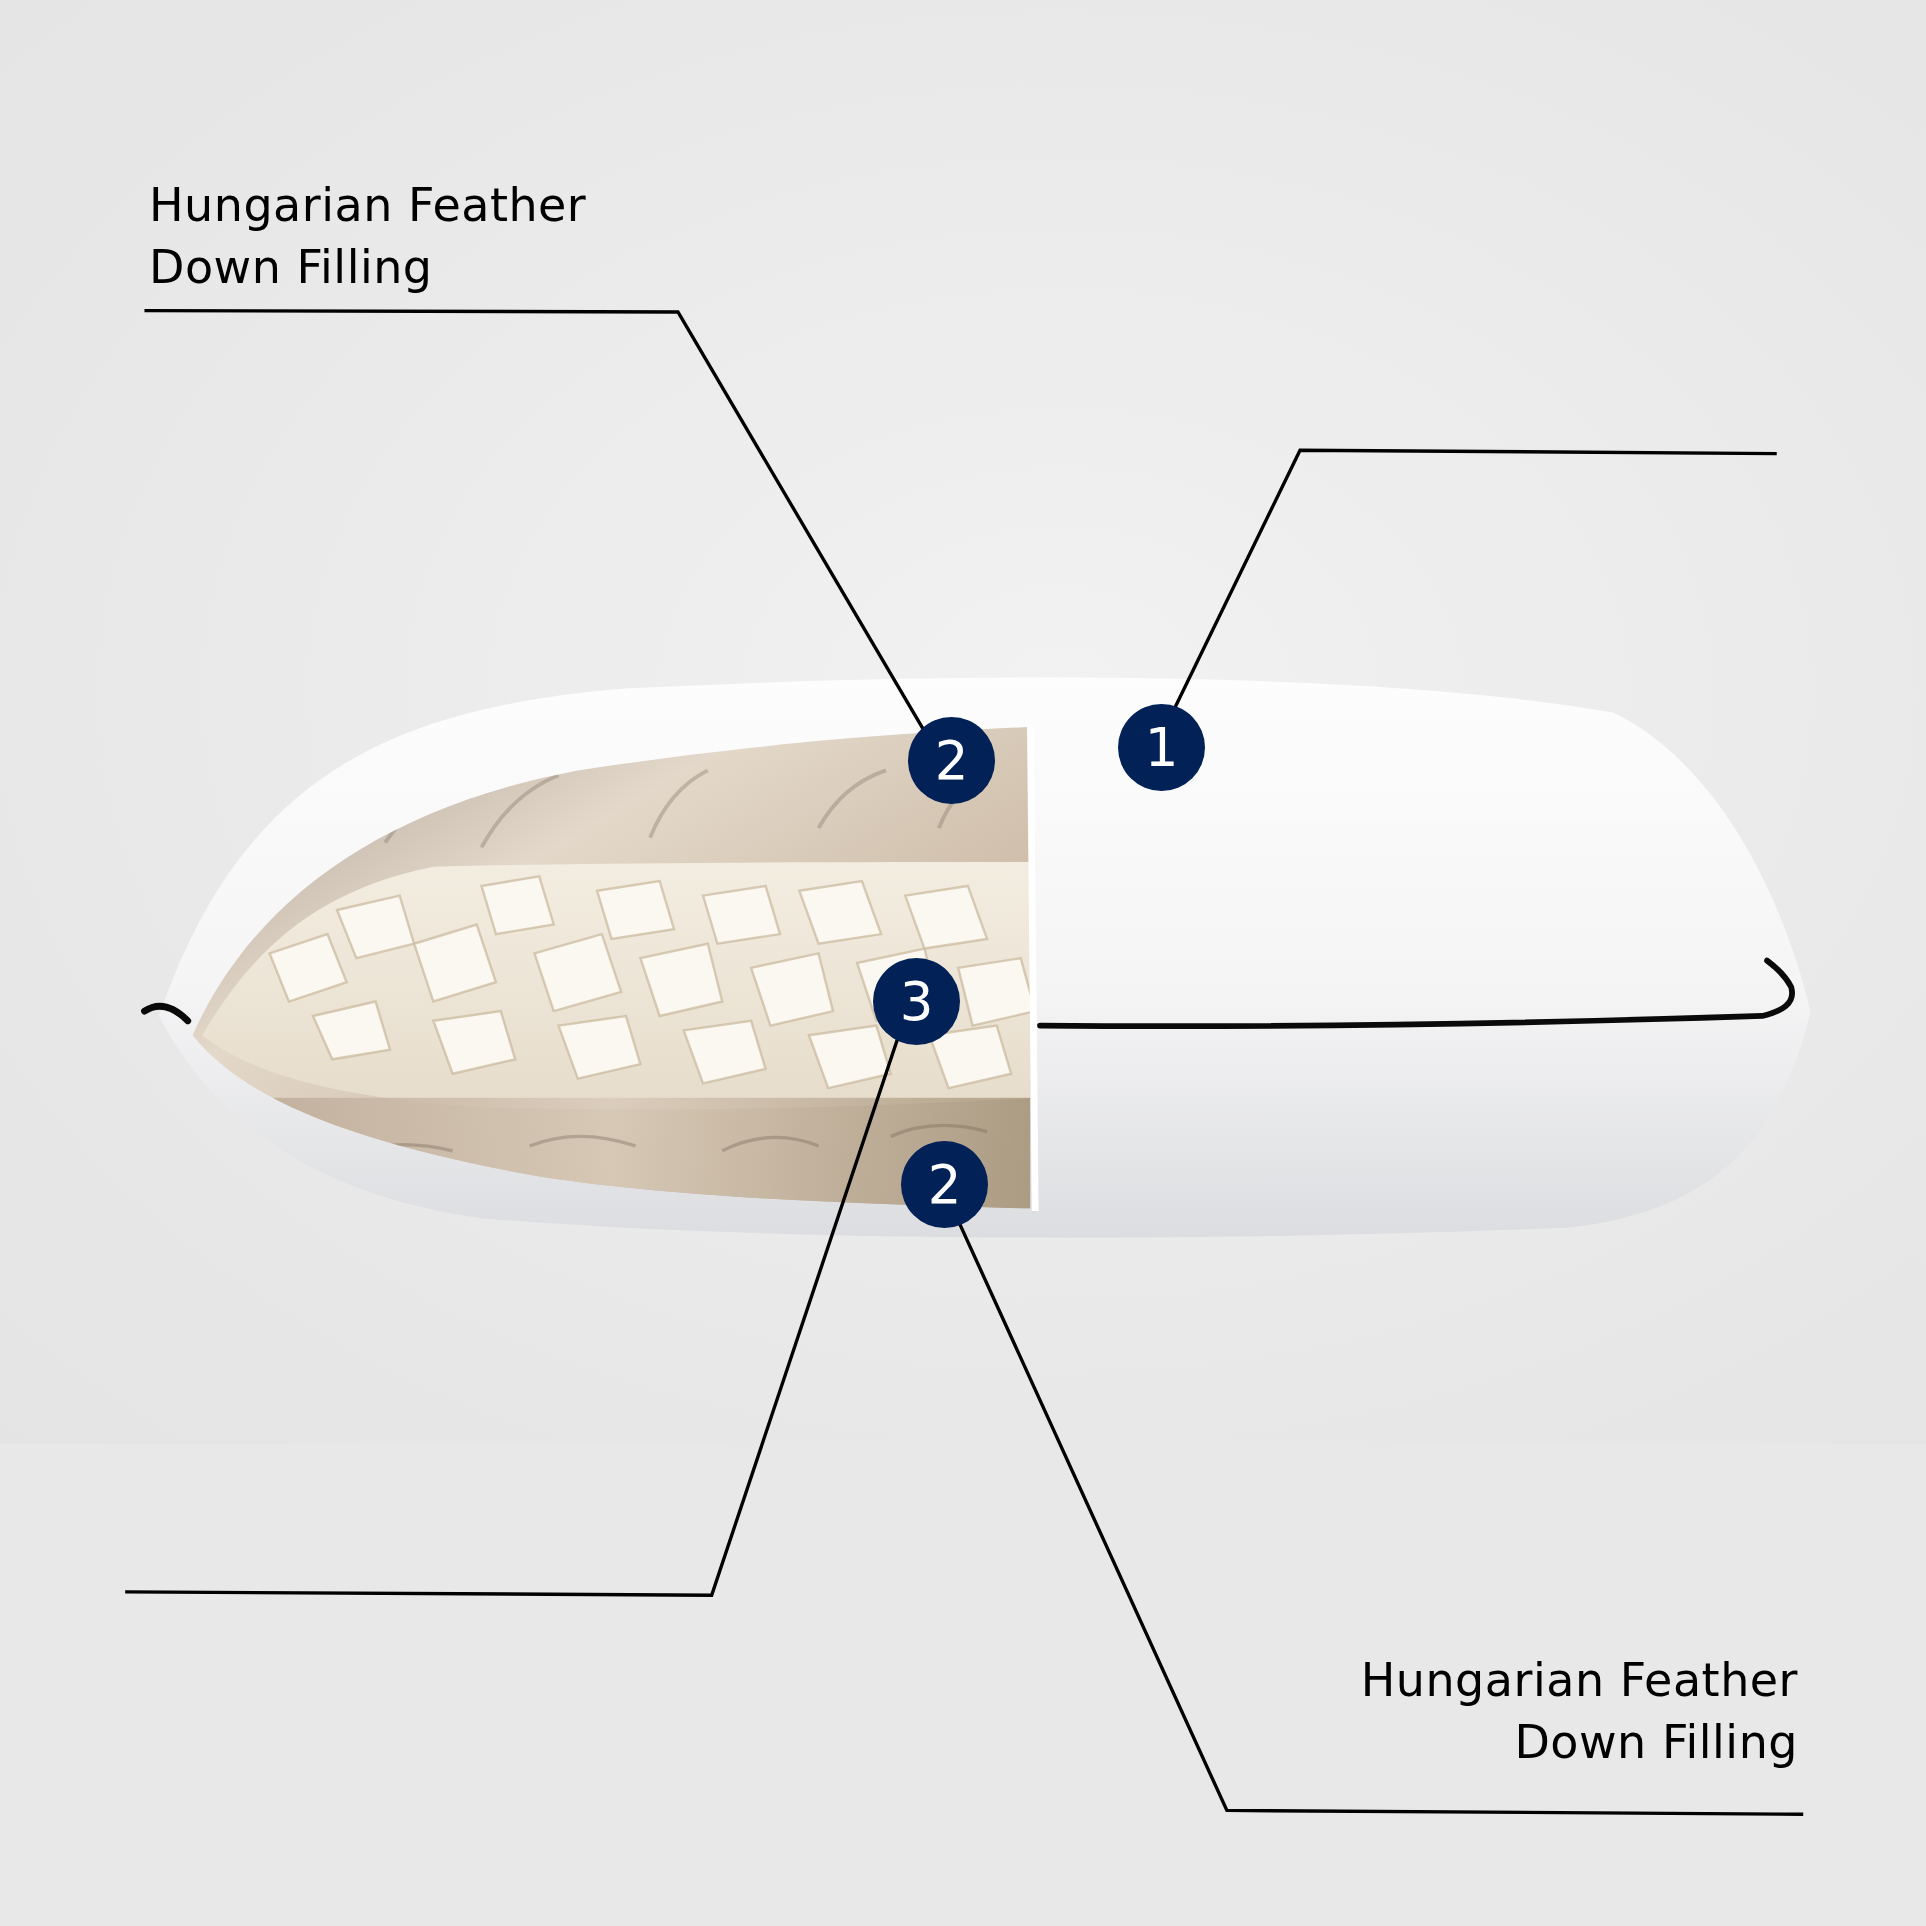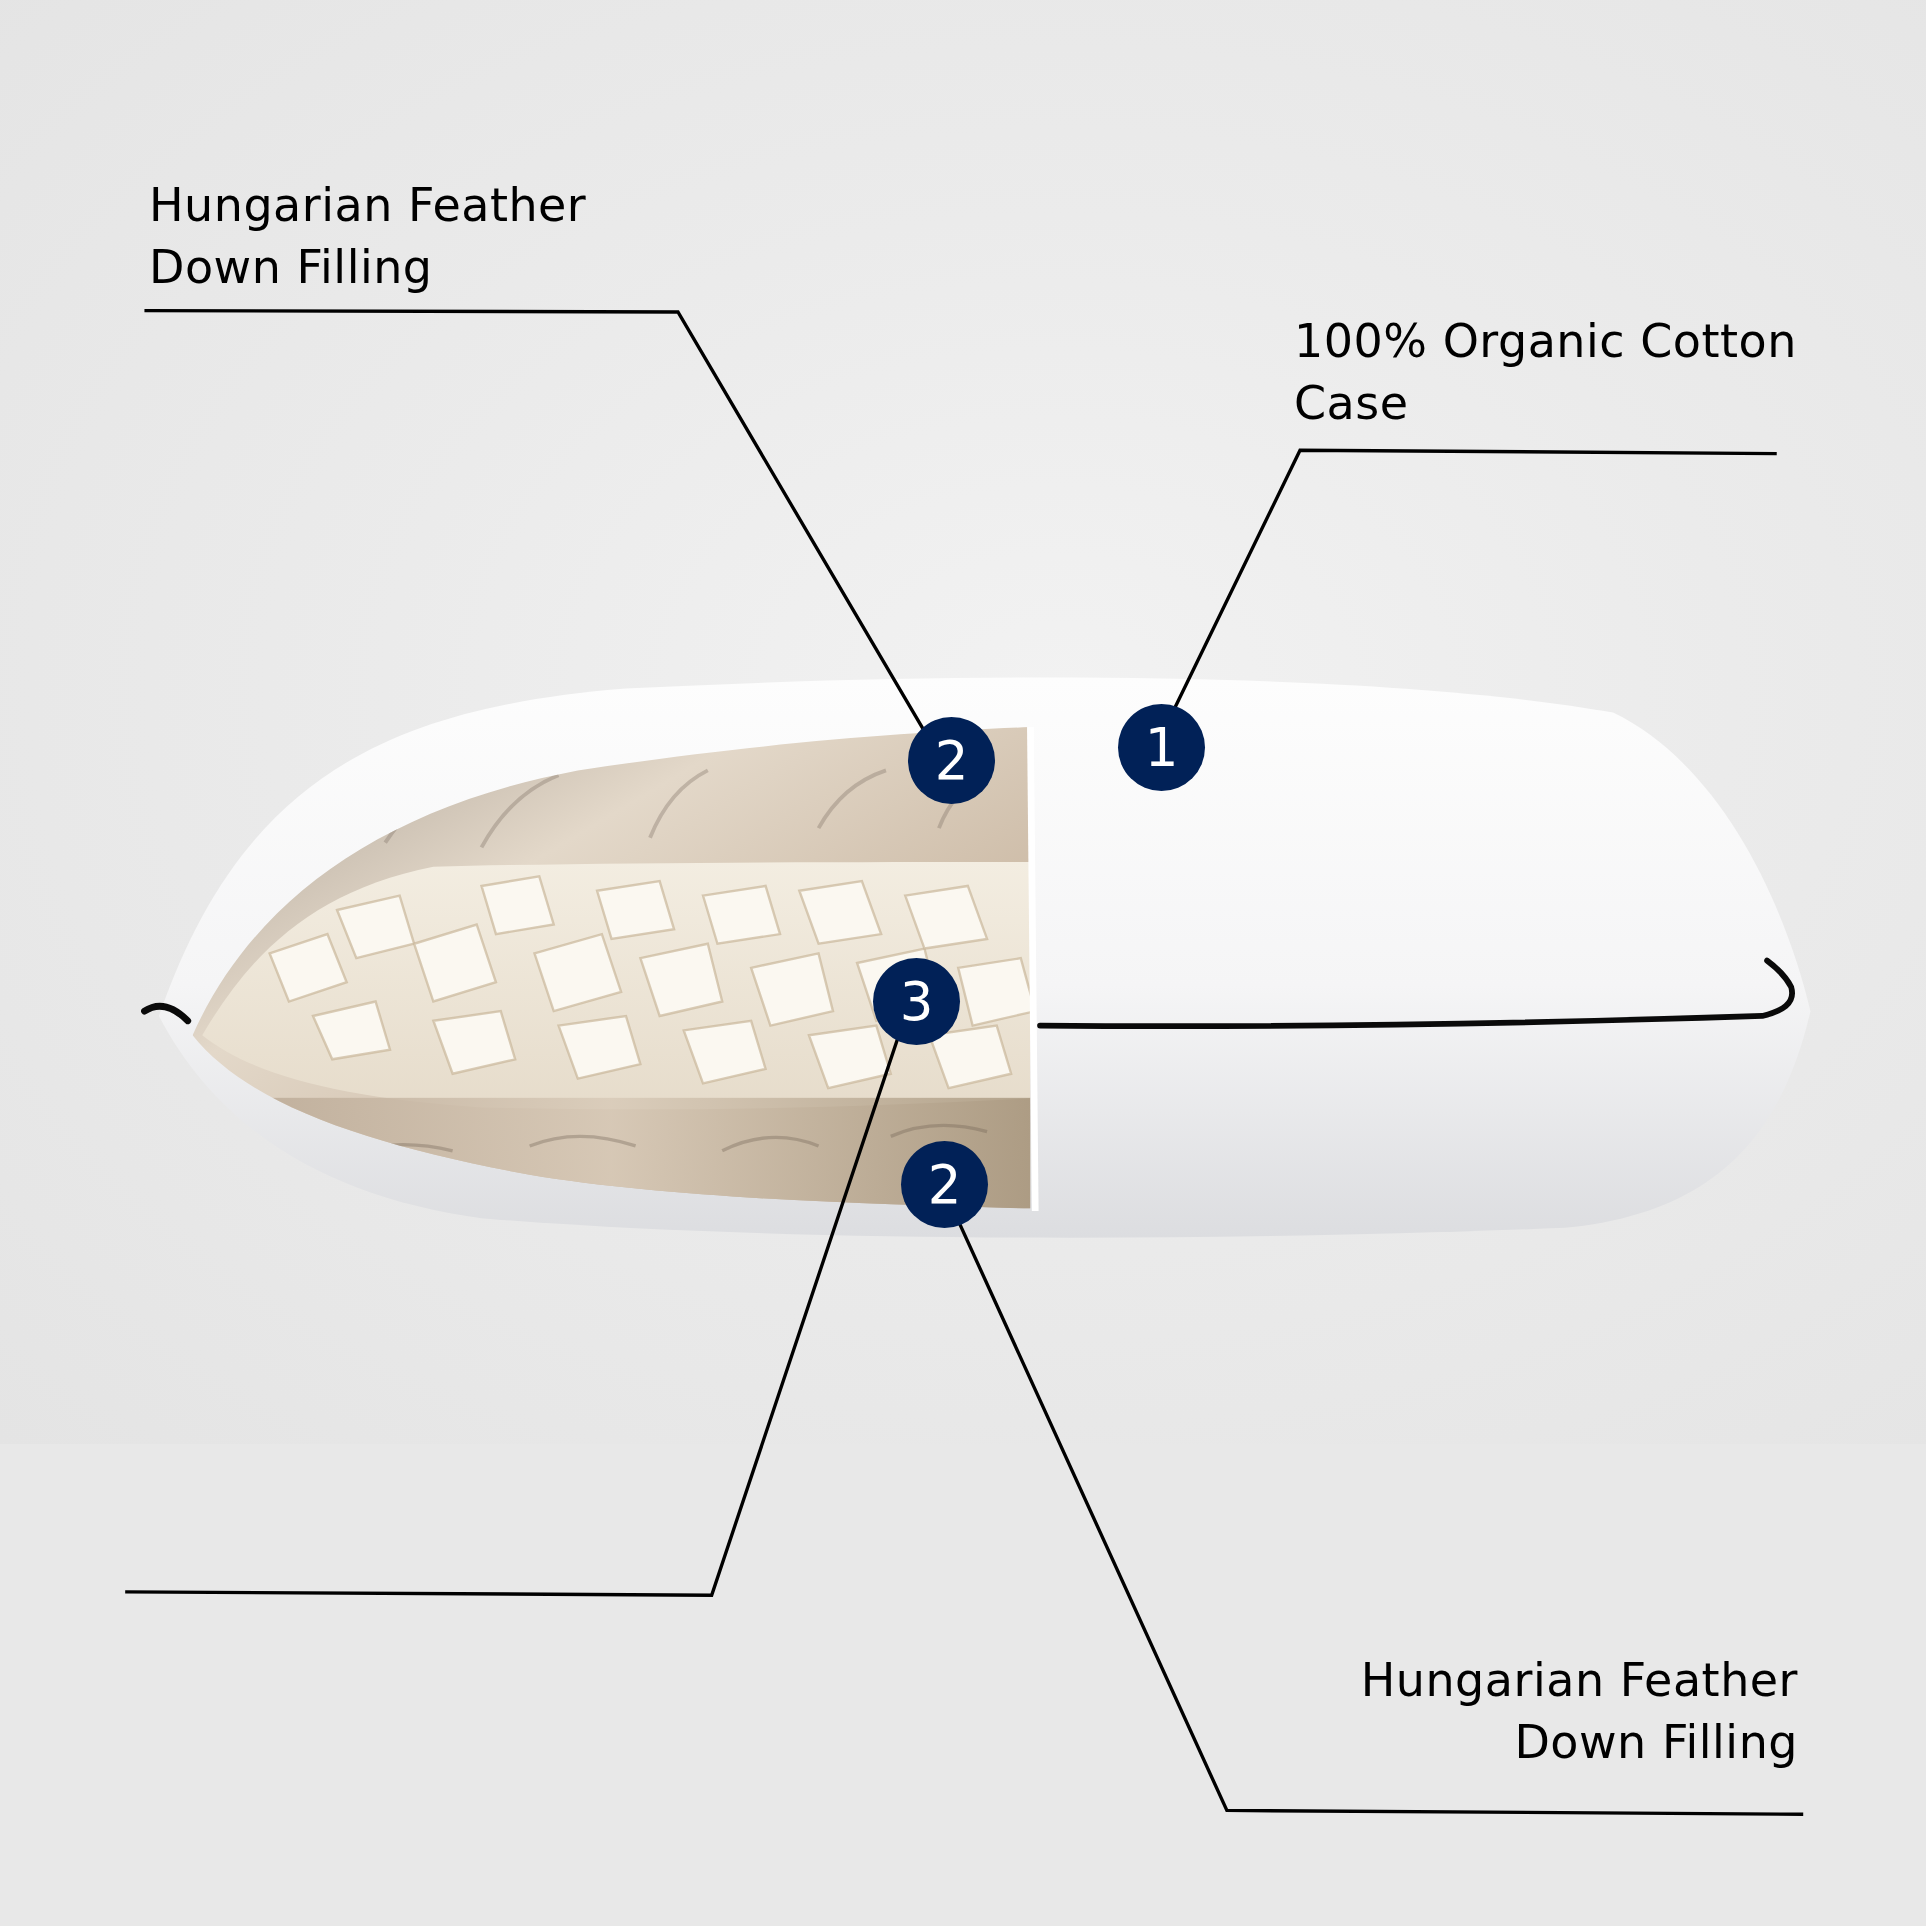--- a/index.html
+++ b/index.html
@@ -127,22 +127,20 @@
     <g stroke="#000" stroke-width="7" fill="none">
       <polyline points="300,645 1408,648 1950,1570"></polyline>
       <polyline points="3690,942 2700,935 2440,1470"></polyline>
       <polyline points="260,3306 1478,3313 1880,2110"></polyline>
       <polyline points="3745,3768 2548,3760 1965,2480"></polyline>
     </g>
   </svg>
 
   <div class="label" style="left:149px; top:174px;">Hungarian Feather
 Down Filling</div>
-  <div class="label" style="left:1294px; top:310px;">100% Organic Cotton
-Case</div>
   <div class="label right" style="right:128px; top:1649px;">Hungarian Feather
 Down Filling</div>
 
   <div class="badge" style="left:908px; top:717px; background:#012157;">2</div>
   <div class="badge" style="left:1118px; top:704px; background:#012157;">1</div>
   <div class="badge" style="left:873px; top:958px; background:#012157;">3</div>
   <div class="badge" style="left:901px; top:1141px; background:#012157;">2</div>
 </div>
 
 

